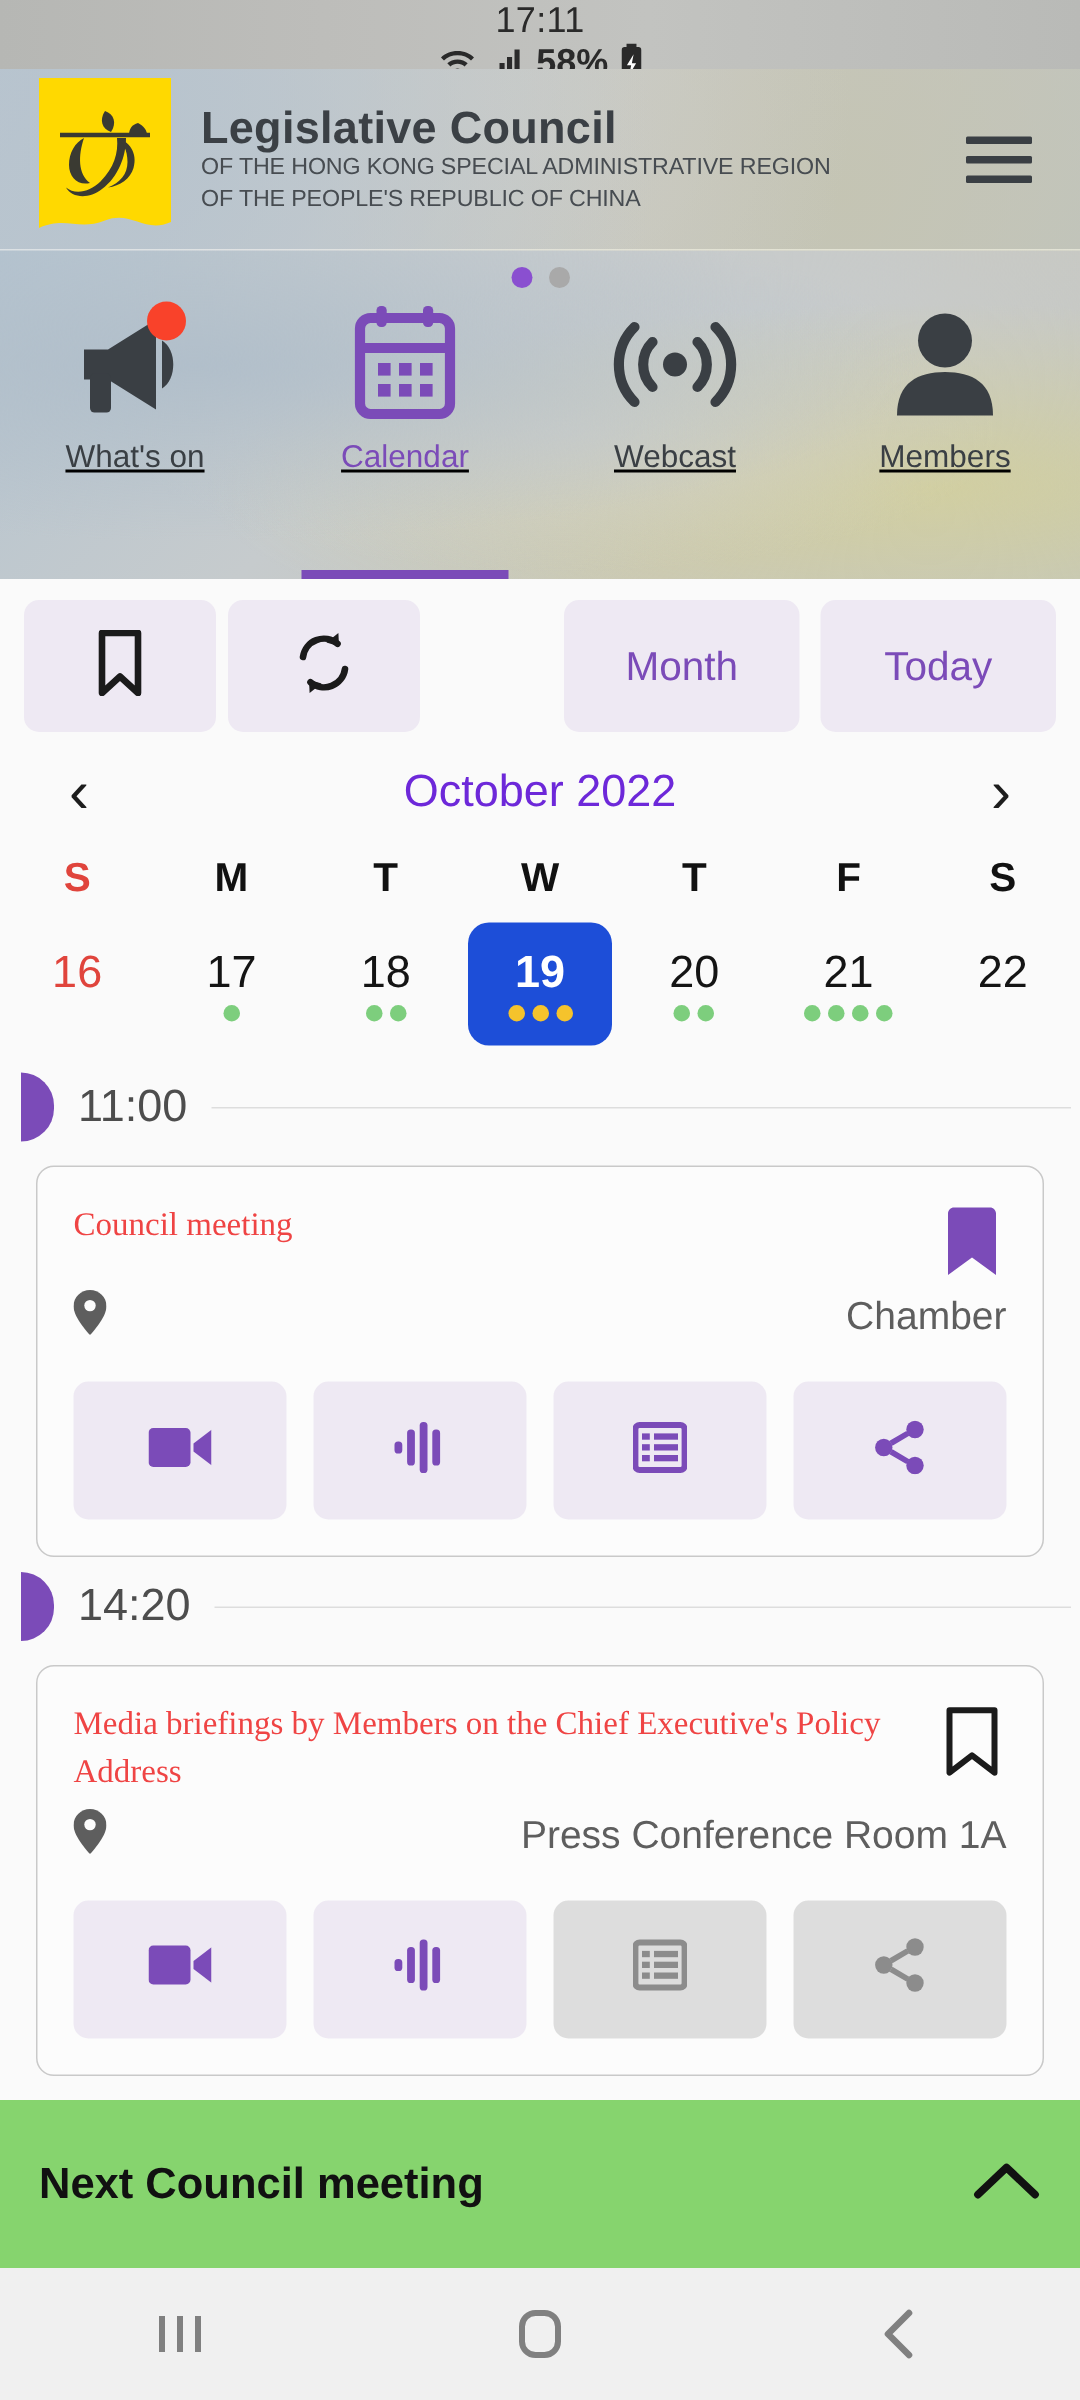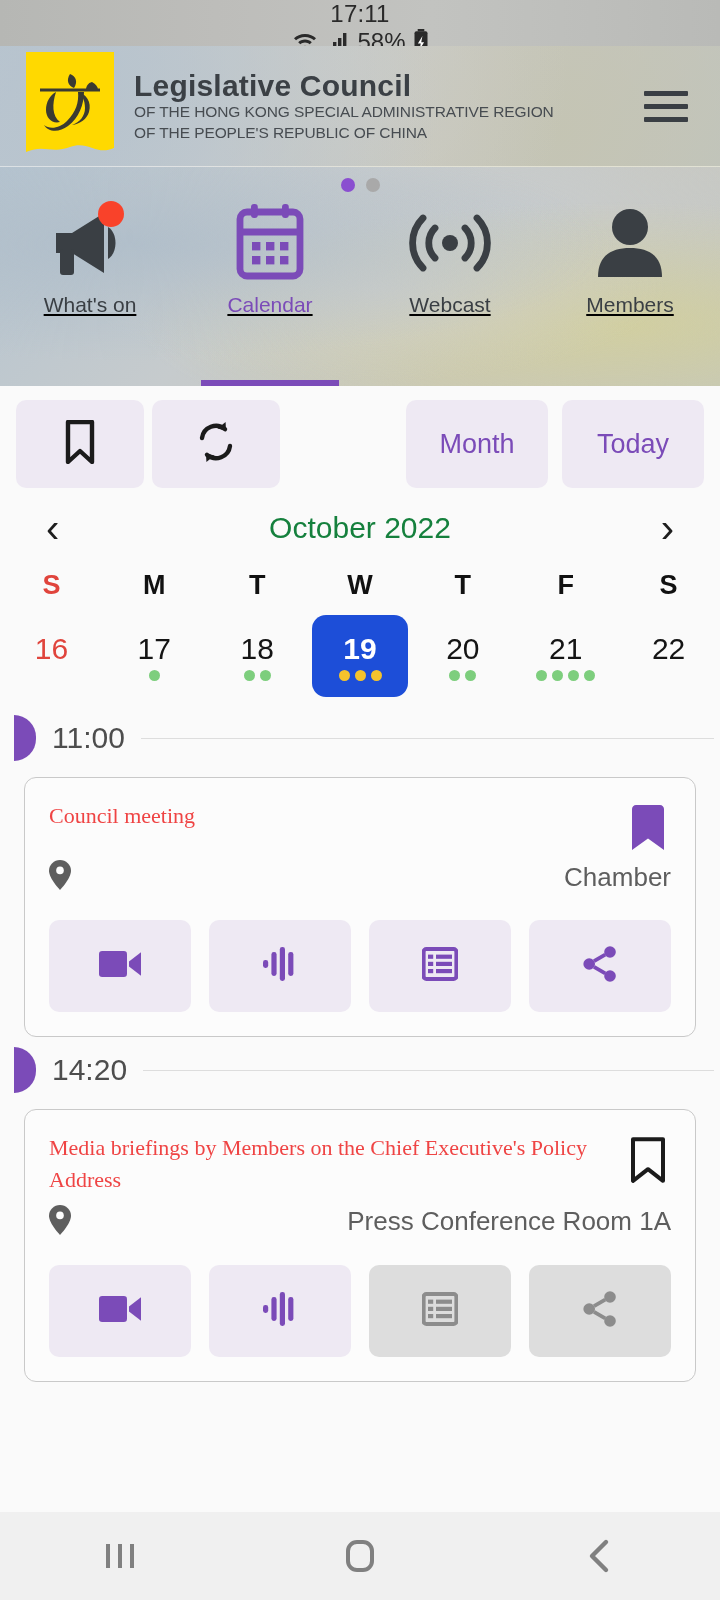--- a/index.html
+++ b/index.html
@@ -13,21 +13,21 @@
 
   
   .status-bar {
     height: 46px; width: 100%;
     background: linear-gradient(90deg,#b6b7b4 0%, #bdbdba 30%, #c2c3c0 60%, #b9bab7 100%);
     display: flex; align-items: center; justify-content: space-between;
     padding: 0 22px;
     flex-direction: column;
   }
   .status-time { font-size: 24px; color: #2a2a2a; letter-spacing: .2px; }
-  .status-right { display: flex; align-items: center; gap: 7px; }
+  .status-right { display: flex; align-items: center; gap: 7px; font-weight: bold; }
   .status-pct { font-size: 24px; color: #2a2a2a; }
   .ico { display: inline-flex; align-items: center; }
 
   
   .header {
     position: relative; height: 120px; width: 100%;
     display: flex; align-items: center;
     background:
       radial-gradient(circle at 12% 40%, rgba(183,195,205,.95), rgba(183,195,205,0) 55%),
       radial-gradient(circle at 45% 20%, rgba(205,205,200,.9), rgba(205,205,200,0) 60%),
@@ -74,27 +74,27 @@
   .navlabel.active { color: #7B4BB8; }
   .navunder { position: absolute; bottom: 0; left: 50%; transform: translateX(-50%); width: 138px; height: 6px; background: #7B4BB8; }
 
   
   .toolbar { display: flex; align-items: center; padding: 14px 8px 6px 8px; }
   .tbtn {
     background: #eee9f3; border-radius: 10px; height: 88px;
     display: flex; align-items: center; justify-content: center;
   }
   .tbtn.icon { width: 128px; margin-left: 8px; }
-  .tbtn.text { width: 142px; margin-left: 14px; font-size: 27px; color: #7B4BB8; }
+  .tbtn.text { width: 157px; margin-left: 14px; font-size: 27px; color: #7B4BB8; }
   .tb-spacer { flex: 1; }
 
   
   .monthnav { display: flex; align-items: center; justify-content: space-between; padding: 14px 46px 6px 46px; }
   .chev { font-size: 40px; color: #1d1d1d; line-height: 1; }
-  .monthlabel { font-size: 30px; color: #15803d; }
+  .monthlabel { font-size: 30px; color: #6d28d9; }
 
   
   .dowrow, .daterow { display: flex; }
   .dowcell, .datecell { flex: 1; display: flex; flex-direction: column; align-items: center; }
   .dowrow { margin-top: 16px; }
   .dow { font-size: 27px; font-weight: bold; color: #111; }
   .dow.sun { color: #e0443c; }
   .daterow { margin-top: 14px; }
   .datebox {
     width: 96px; height: 82px; border-radius: 14px;
@@ -520,20 +520,28 @@
               <circle cx="3.6" cy="9" r="2.9" fill="#8c8c8c"></circle>
               <path d="M6 7.6 L11.6 4.3 M6 10.4 L11.6 13.7" stroke="#8c8c8c" stroke-width="1.9"></path>
             </svg>
           </span>
         </div>
       </div>
     </div>
 
   </div>
 
+  <div class="greenbar">
+    <div class="greenbar-text">Next Council meeting</div>
+    <div>
+      <svg width="46" height="30" viewBox="0 0 23 15">
+          <path d="M2 12 L11.5 3 L21 12" fill="none" stroke="#111" stroke-width="2.6" stroke-linecap="round" stroke-linejoin="round"></path>
+        </svg>
+    </div>
+  </div>
 
   <div class="androidnav">
     <div class="anav">
       <svg width="36" height="36" viewBox="0 0 18 18">
         <rect x="2" y="3" width="2" height="12" fill="#808080"></rect>
         <rect x="8" y="3" width="2" height="12" fill="#808080"></rect>
         <rect x="14" y="3" width="2" height="12" fill="#808080"></rect>
       </svg>
     </div>
     <div class="anav">

